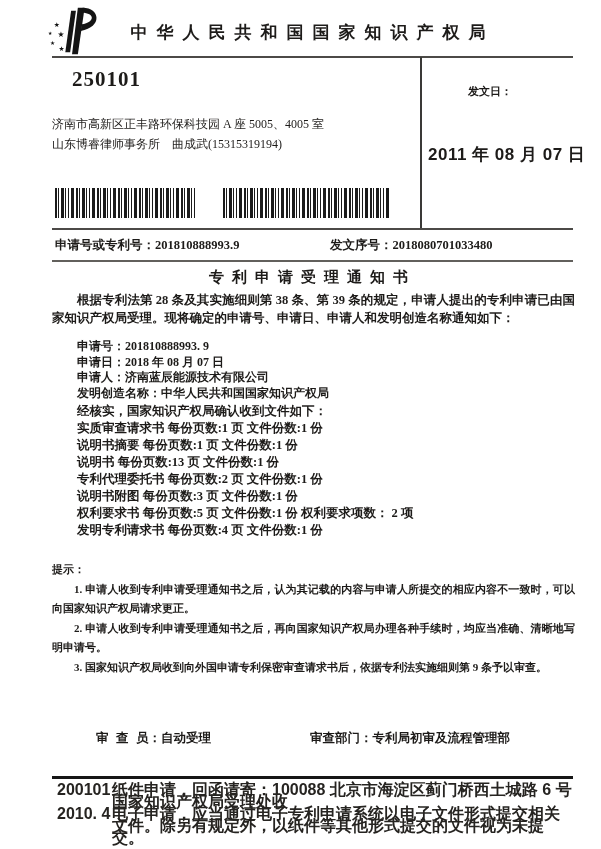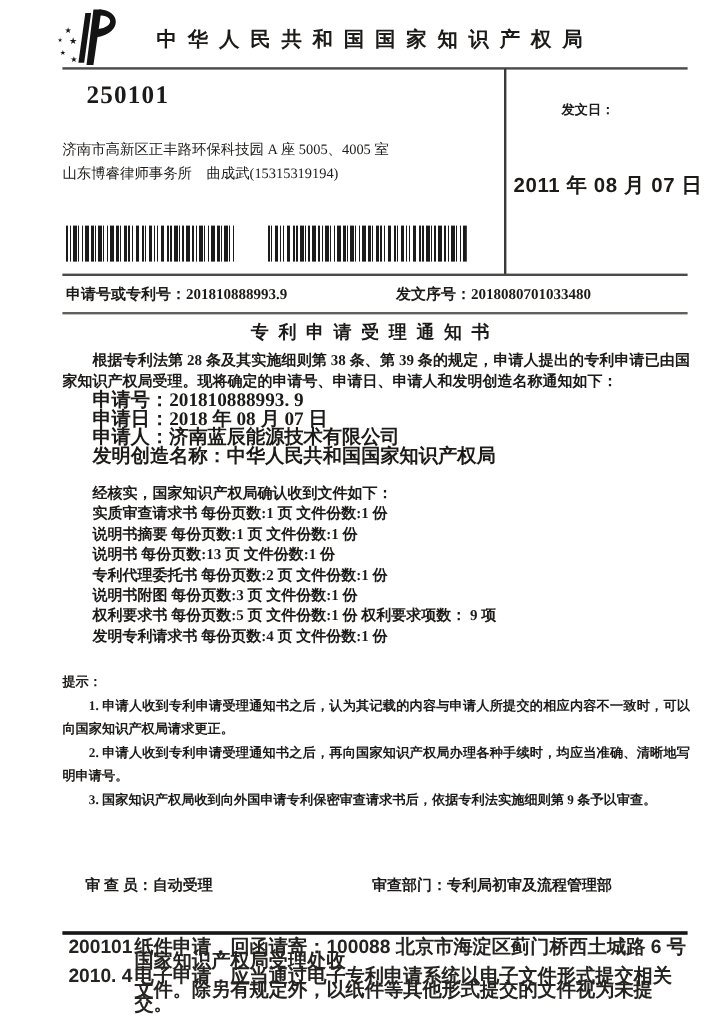--- a/index.html
+++ b/index.html
@@ -48,31 +48,31 @@
   .rule2 { left:52px; top:228px; width:521px; height:2px; background:#4c4a47; }
   .ref-row { left:55px; top:237px; width:518px; font-size:12.5px; font-weight:bold; }
   .ref-serial { position:absolute; left:275px; top:0; }
   .rule3 { left:52px; top:260px; width:521px; height:1.5px; background:#62605c; }
 
   
   .notice-title { left:52px; top:268px; width:521px; text-align:center;
                   font-size:15px; font-weight:bold; letter-spacing:8px; white-space:nowrap; }
   .intro { left:52px; top:292px; width:523px; font-size:12.5px; font-weight:600;
            line-height:17.5px; text-indent:2em; text-align:justify; }
-  .fields { left:77px; top:326px; font-size:16px; font-weight:600; line-height:15.5px; }
+  .fields { left:77px; top:339px; font-size:12px; font-weight:600; line-height:15.5px; }
   .received { left:77px; top:403px; font-size:12.5px; font-weight:600; line-height:17px; }
 
   
   .tips { left:52px; top:560px; width:523px; font-size:11px; font-weight:600; line-height:19.5px; }
   .tips p { margin:0; text-indent:2em; text-align:justify; }
   .tips-label { font-weight:bold; }
 
   
   .signoff { left:52px; top:730px; width:521px; font-size:12.5px; font-weight:600; }
-  .examiner { position:absolute; left:19px; top:0; }
+  .examiner { position:absolute; left:44px; top:0;font-family:Liberation Mono, monospace; }
   .department { position:absolute; left:258px; top:0; }
 
   
   .rule-footer { left:52px; top:776px; width:521px; height:3px; background:#161616; }
   .footer { left:57px; top:784px; width:516px;
             font-family:"Liberation Sans","DejaVu Sans",sans-serif;
             font-size:16px; font-weight:bold; line-height:12px; color:#262421; }
   .footer-row { display:flex; align-items:flex-start; }
   .footer-code { flex:0 0 55px; }
   .footer-text { flex:1; }
@@ -129,21 +129,21 @@
     <div>发明创造名称：中华人民共和国国家知识产权局</div>
   </div>
 
   <div class="abs received">
     <div>经核实，国家知识产权局确认收到文件如下：</div>
     <div>实质审查请求书 每份页数:1 页  文件份数:1 份</div>
     <div>说明书摘要  每份页数:1 页  文件份数:1 份</div>
     <div>说明书  每份页数:13 页  文件份数:1 份</div>
     <div>专利代理委托书  每份页数:2 页  文件份数:1 份</div>
     <div>说明书附图  每份页数:3 页  文件份数:1 份</div>
-    <div>权利要求书  每份页数:5 页  文件份数:1 份  权利要求项数：  9 项</div>
+    <div>权利要求书  每份页数:5 页  文件份数:1 份  权利要求项数：  2 项</div>
     <div>发明专利请求书 每份页数:4 页  文件份数:1 份</div>
   </div>
 
   <div class="abs tips">
     <div class="tips-label">提示：</div>
     <p>1. 申请人收到专利申请受理通知书之后，认为其记载的内容与申请人所提交的相应内容不一致时，可以向国家知识产权局请求更正。</p>
     <p>2. 申请人收到专利申请受理通知书之后，再向国家知识产权局办理各种手续时，均应当准确、清晰地写明申请号。</p>
     <p>3. 国家知识产权局收到向外国申请专利保密审查请求书后，依据专利法实施细则第 9 条予以审查。</p>
   </div>
 

